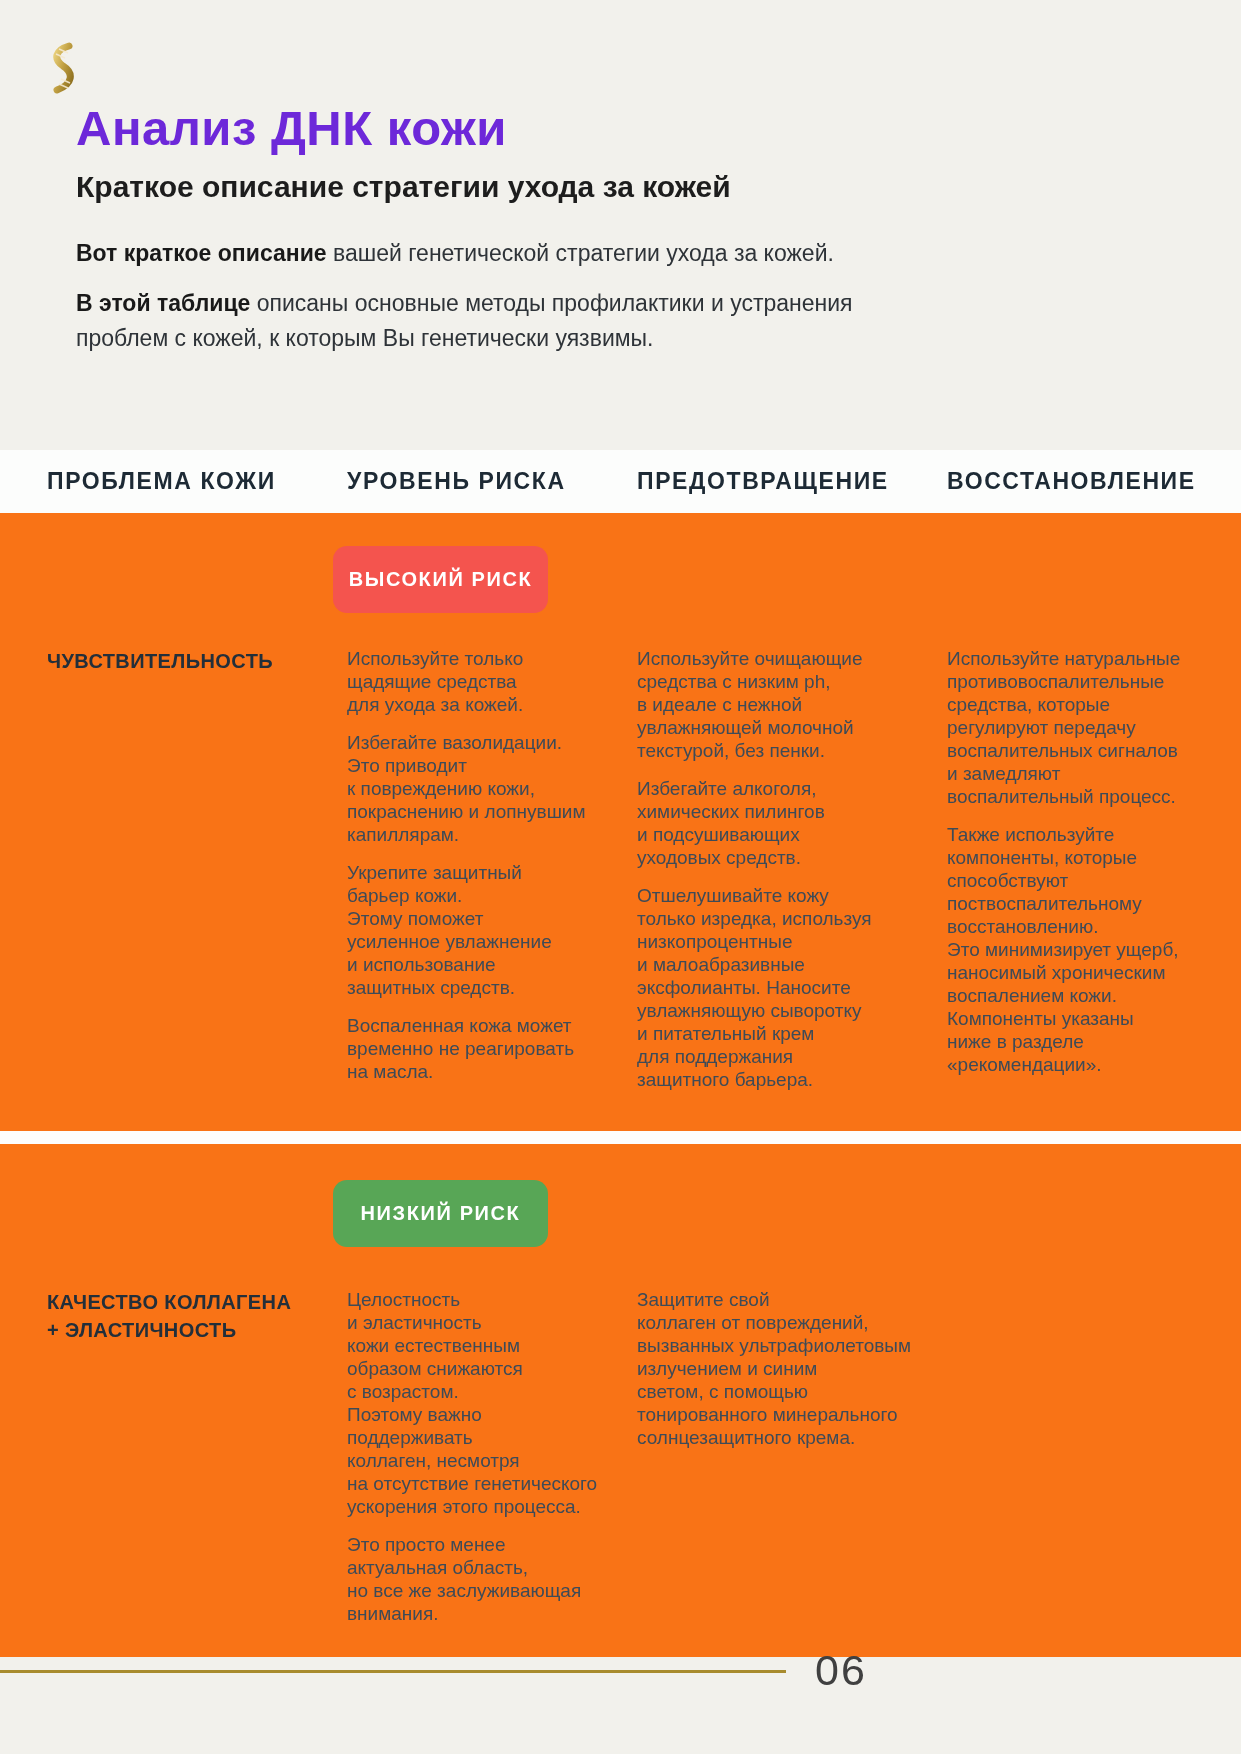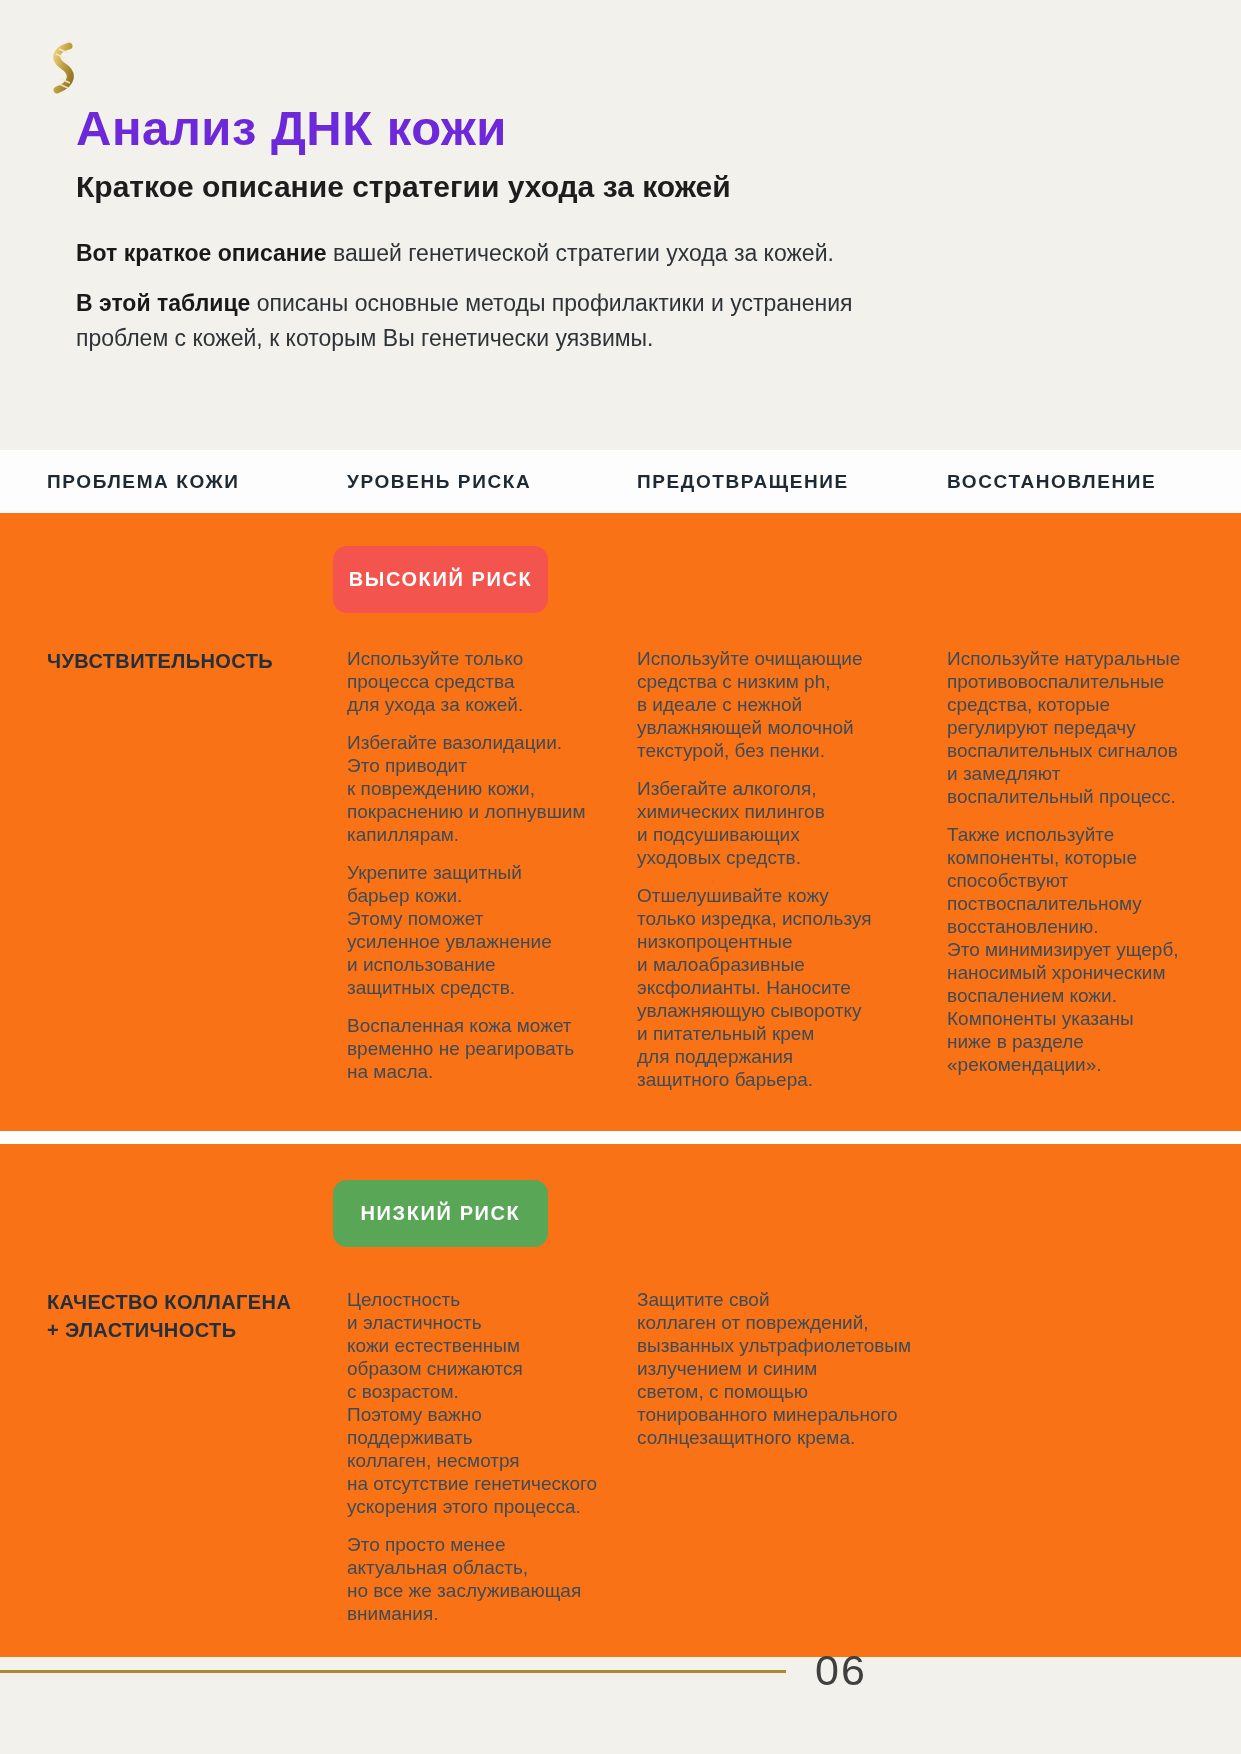--- a/index.html
+++ b/index.html
@@ -41,21 +41,21 @@
   .thead-row {
     position: absolute; top: 450px; left: 0;
     width: 1241px; height: 63px;
     background: #fcfdfc;
     display: grid;
     grid-template-columns: 300px 290px 310px auto;
     padding-left: 47px;
     align-items: center;
   }
   .thead-cell {
-    font-size: 19px; font-weight: 700; color: #1d2a35;
+    font-size: 23px; font-weight: 700; color: #1d2a35;
     letter-spacing: 1.6px;
   }
 
   
   .section {
     position: absolute; left: 0; width: 1241px;
     background: #f97316;
   }
   .section-1 { top: 513px; height: 618px; }
   .section-gap { position: absolute; top: 1131px; left: 0; width: 1241px; height: 13px; background: #fdfdfc; }
@@ -144,21 +144,21 @@
     <div class="thead-cell">ПРЕДОТВРАЩЕНИЕ</div>
     <div class="thead-cell">ВОССТАНОВЛЕНИЕ</div>
   </div>
 
   <div class="section section-1">
     <div class="risk-badge badge-high">ВЫСОКИЙ РИСК</div>
     <div class="row-grid">
       <div class="problem-label">ЧУВСТВИТЕЛЬНОСТЬ</div>
       <div class="cell">
         <p>Используйте только
-процесса средства
+щадящие средства
 для ухода за кожей.</p>
         <p>Избегайте вазолидации.
 Это приводит
 к повреждению кожи,
 покраснению и лопнувшим
 капиллярам.</p>
         <p>Укрепите защитный
 барьер кожи.
 Этому поможет
 усиленное увлажнение

